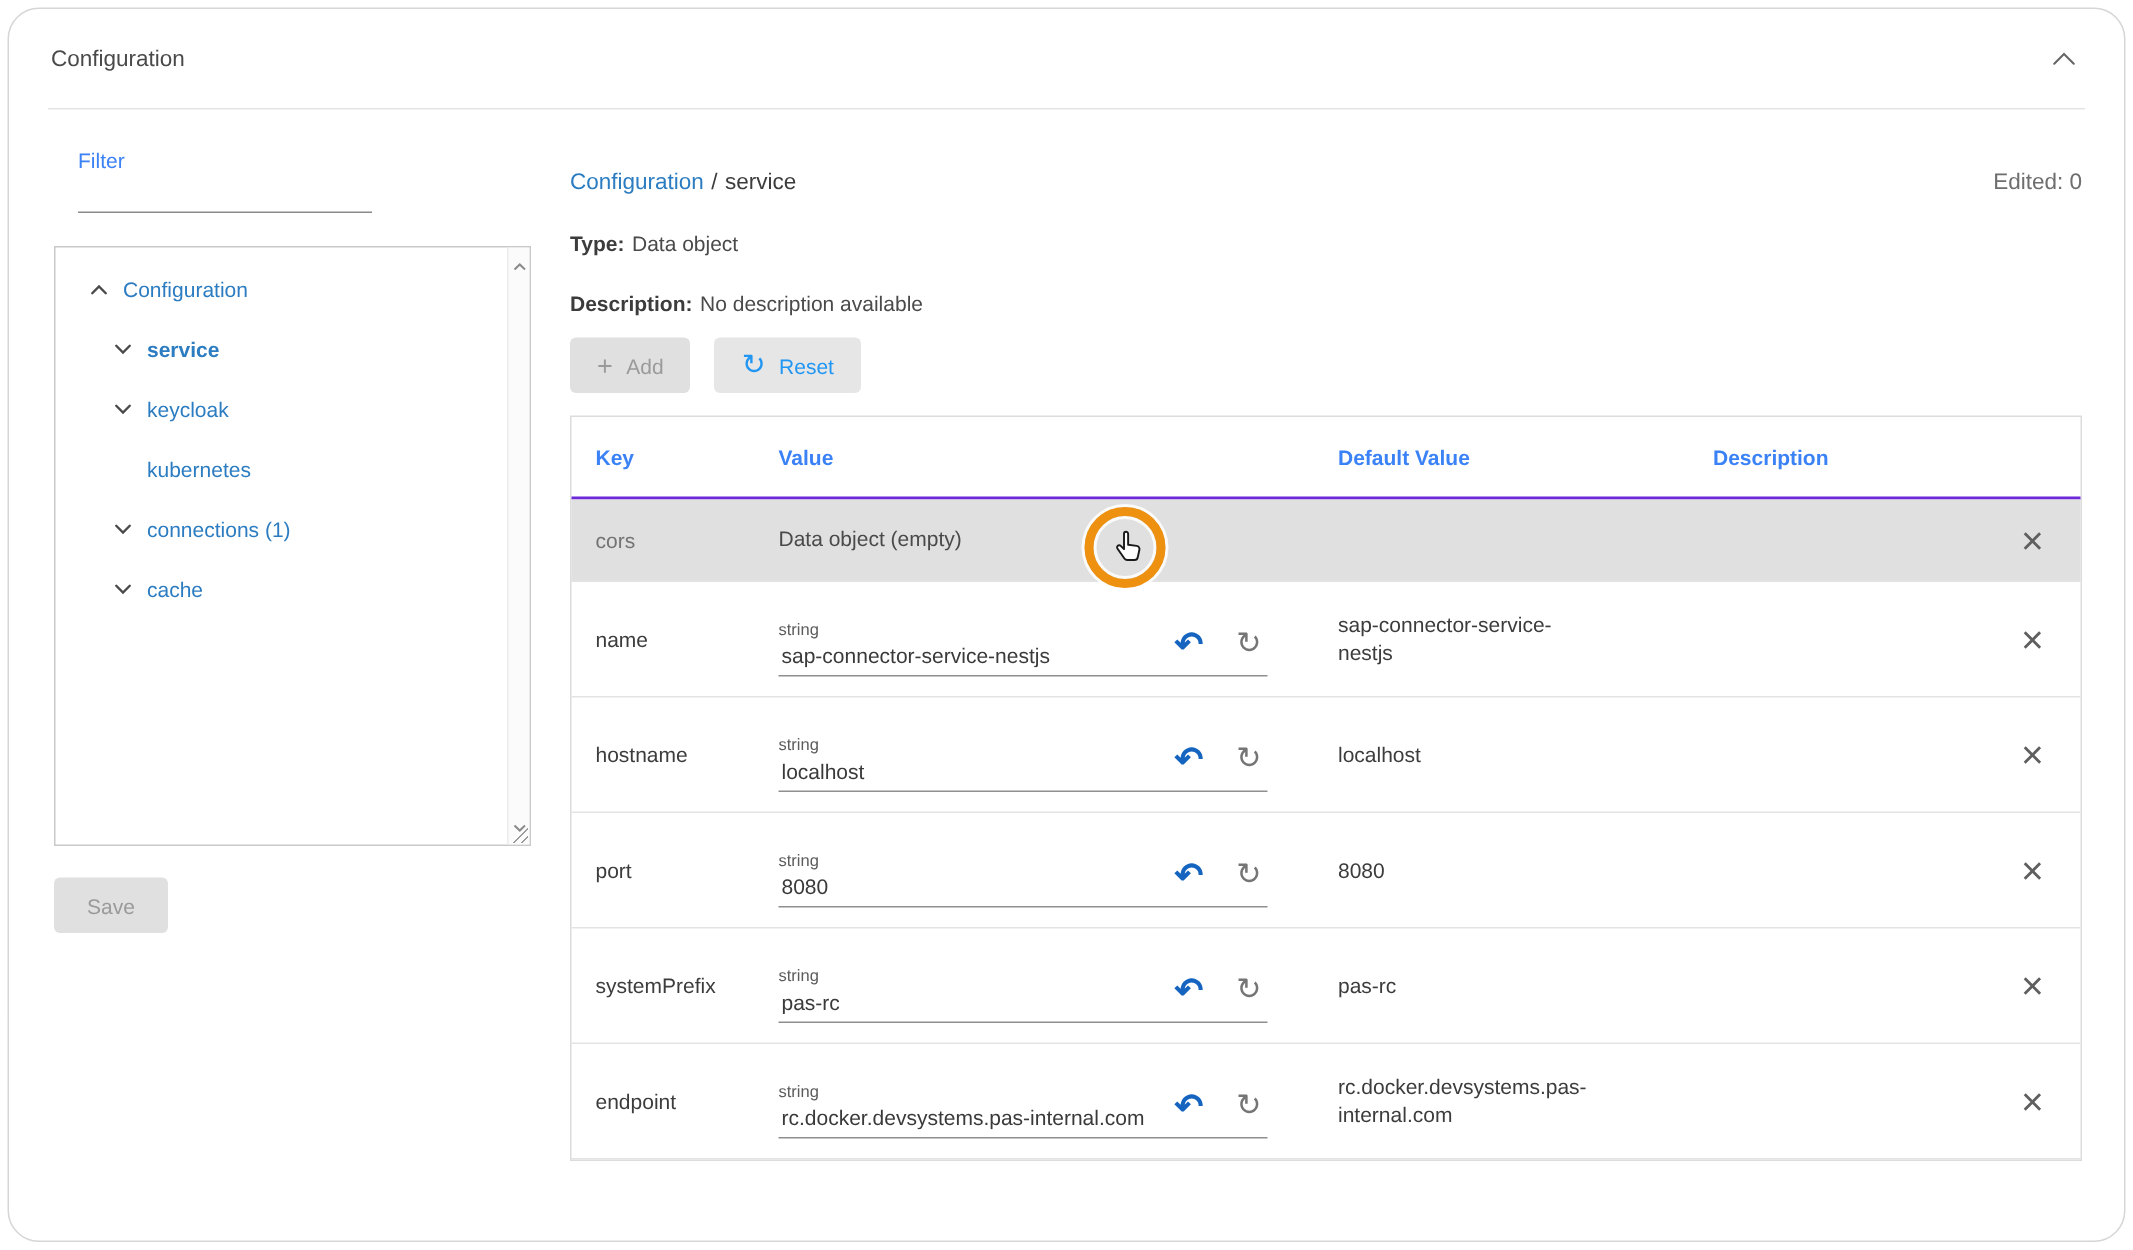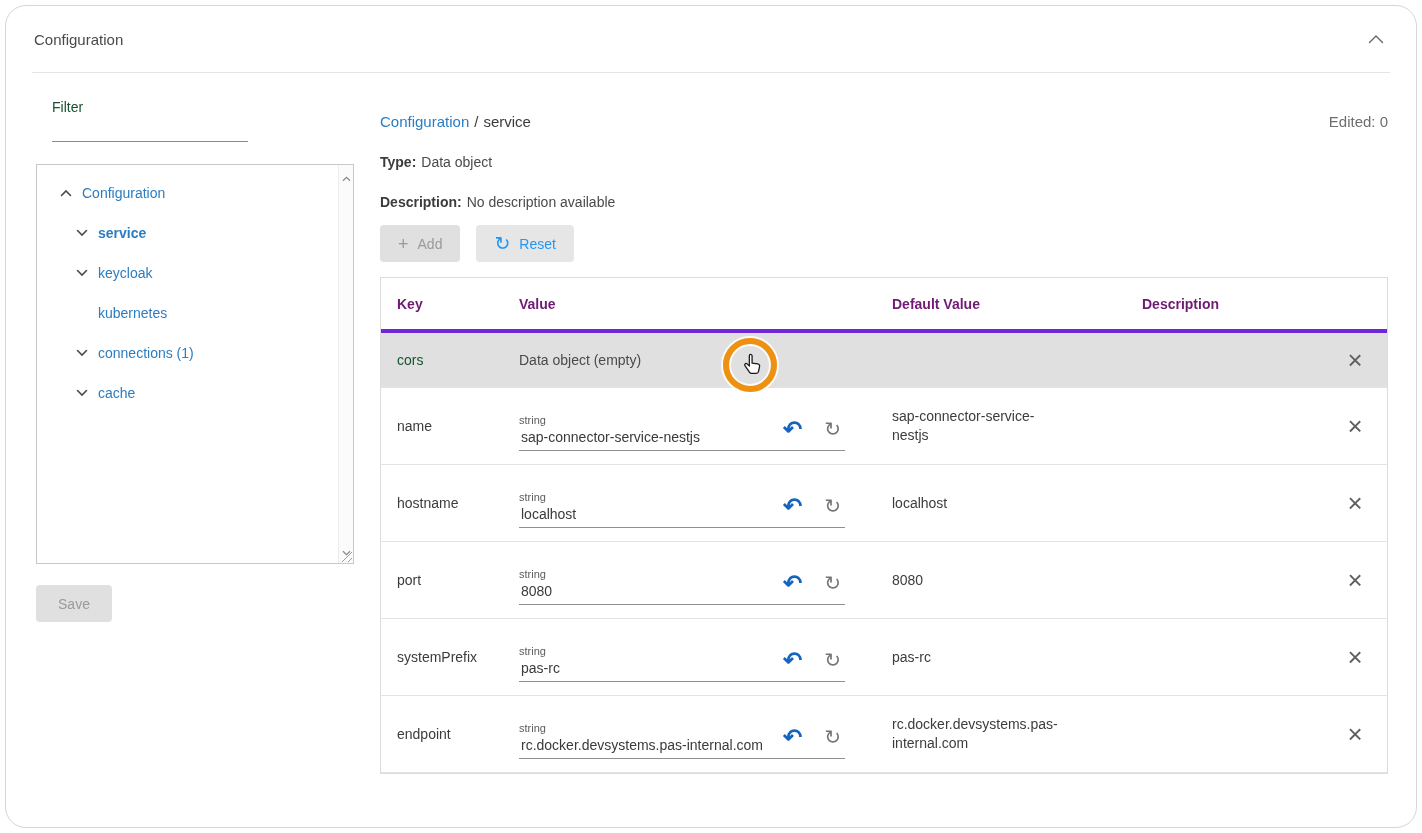--- a/index.html
+++ b/index.html
@@ -28,21 +28,21 @@
   .card-title { font-size: 15px; color: #4a4a4a; }
   .collapse-btn { background: none; border: none; cursor: pointer; padding: 4px; }
   .divider { height: 1px; background: #e4e4e4; margin: 0 26px; }
 
   
   .body-row { display: flex; }
 
   
   .sidebar { width: 352px; flex-shrink: 0; padding: 26px 0 0 30px; }
   .filter-wrap { margin-left: 16px; width: 196px; }
-  .filter-label { font-size: 14px; color: #14532d; display: block; }
+  .filter-label { font-size: 14px; color: #3b82f6; display: block; }
   .filter-input {
     border: none; border-bottom: 1px solid #8a8a8a;
     width: 100%; height: 27px; font-size: 14px; outline: none;
     background: transparent; font-family: inherit; color: #3c3c3c;
   }
   .tree-box {
     margin-top: 22px;
     width: 318px; height: 400px;
     border: 1px solid #c9c9c9;
     position: relative;
@@ -102,28 +102,28 @@
   .btn-reset { background: #e6e6e6; color: #2196f3; cursor: pointer; }
   .btn-reset .bicon { font-size: 19px; }
 
   
   .cfg-table { margin-top: 15px; border: 1px solid #dcdcdc; position: relative; background: #fff; }
   .t-head, .t-row {
     display: grid;
     grid-template-columns: 138px 373px 250px 1fr 64px;
     align-items: center;
   }
-  .t-head { height: 55px; font-weight: bold; font-size: 14px; color: #701a75; border-bottom: 4px solid #6d28d9; }
+  .t-head { height: 55px; font-weight: bold; font-size: 14px; color: #3b82f6; border-bottom: 2px solid #6d28d9; }
   .t-row { border-bottom: 1px solid #e3e3e3; }
   .t-row:last-child { border-bottom: none; }
   .object-row { height: 55px; background: #e0e0e0; }
   .field-row { height: 77px; }
   .key-pad { padding-left: 16px; }
   .key-cell { font-size: 14px; color: #3c3c3c; padding-left: 16px; }
-  .key-link { color: #14532d; cursor: pointer; }
+  .key-link { color: #737373; cursor: pointer; }
   .obj-value { font-size: 14px; color: #4a4a4a; }
 
   .value-field {
     width: 326px;
     display: flex; align-items: center;
     border-bottom: 1px solid #8f8f8f;
     padding-bottom: 5px;
     margin-top: 12px;
   }
   .vf-left { flex: 1; display: flex; flex-direction: column; }

